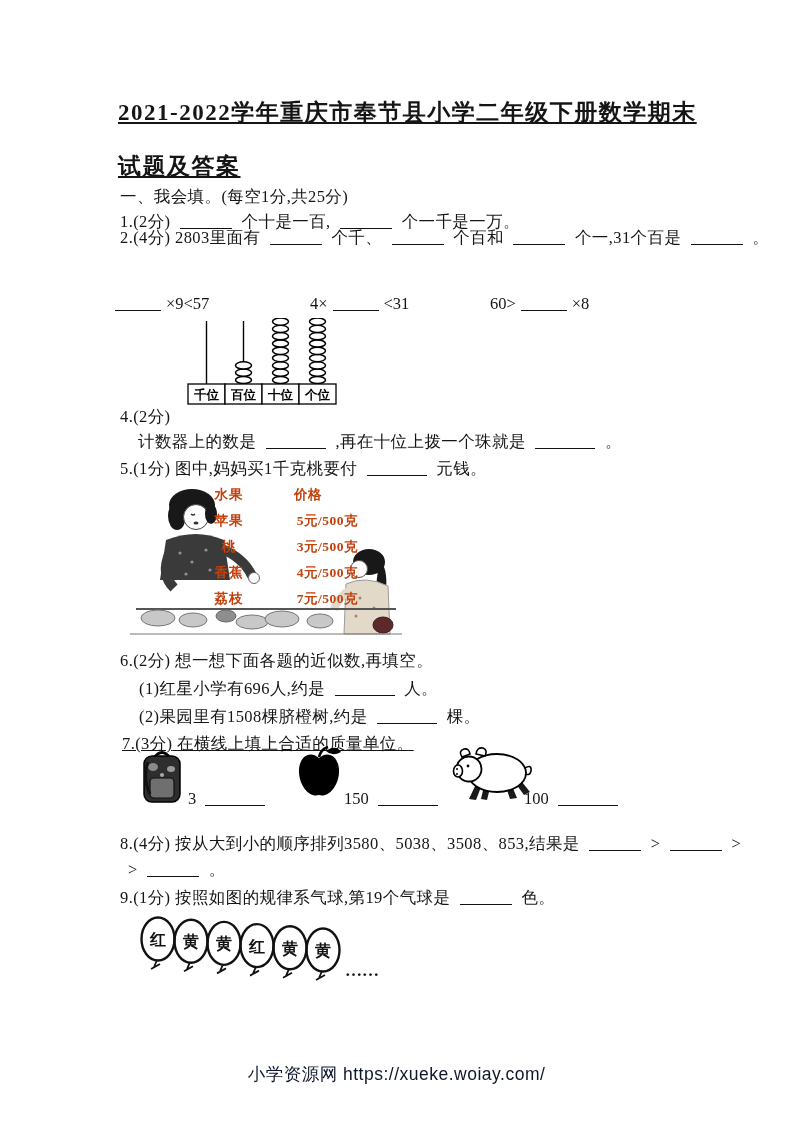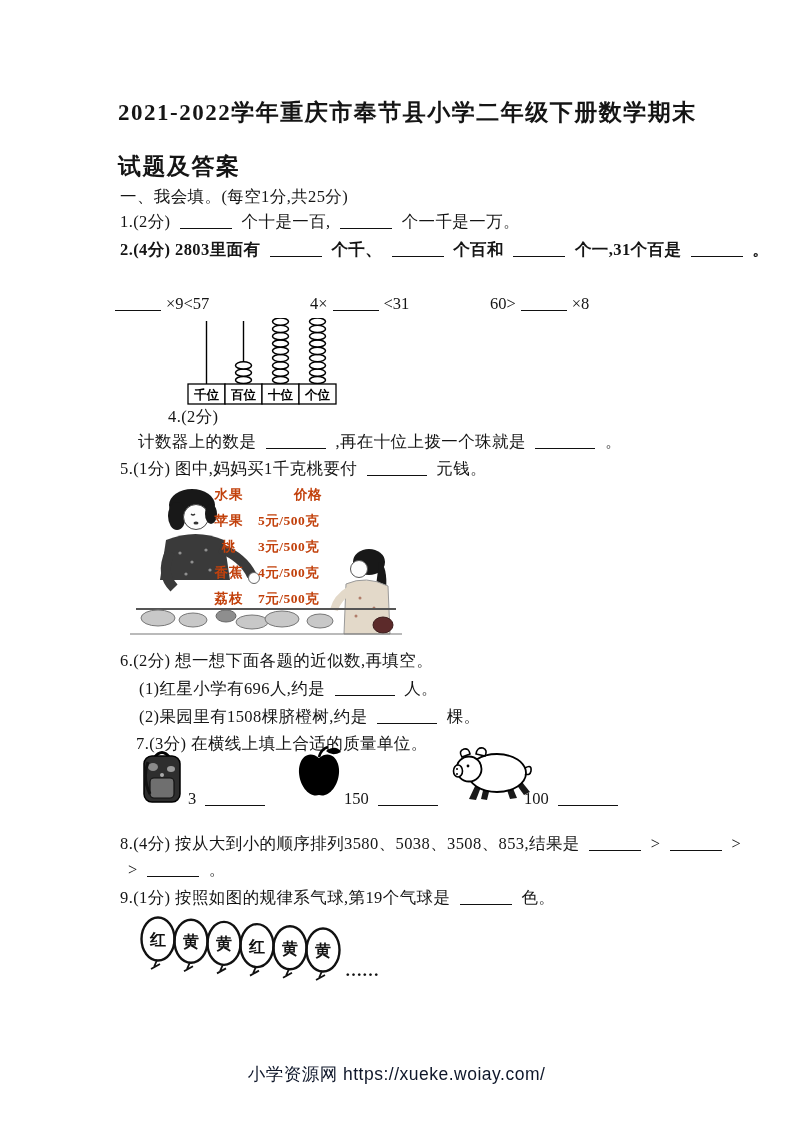--- a/index.html
+++ b/index.html
@@ -1,32 +1,32 @@
 <!DOCTYPE html>
 <html><head>
 <meta charset="utf-8">
 <style>
   html,body{margin:0;padding:0;background:#fff;}
   .page{position:relative;width:793px;height:1122px;background:#ffffff;overflow:hidden;
         font-family:"Liberation Serif","DejaVu Serif",serif;color:#151515;}
   .abs{position:absolute;}
-  .title{font-size:23px;font-weight:bold;line-height:54px;letter-spacing:1.5px;}
+  .title{font-size:23px;font-weight:bold;line-height:54px;letter-spacing:1.5px;text-decoration:underline;}
   .qline{font-size:16.5px;letter-spacing:0.4px;white-space:nowrap;}
   .blank{display:inline-block;width:52px;height:14px;border-bottom:1.6px solid #111;
          margin:0 5px;vertical-align:-2px;}
   .blank.w60{width:60px;}
   .blank.w46{width:46px;}
   .seg{position:absolute;top:0;font-size:16.5px;white-space:nowrap;}
   .scene{width:272px;height:160px;}
   .scene svg{position:absolute;left:0;top:0;}
   .price-board{position:absolute;left:70px;top:4px;width:158px;font-weight:bold;
                font-size:13.5px;line-height:26px;color:#c2410c;}
   .price-row{display:flex;align-items:baseline;}
   .price-fruit{width:58px;text-align:center;letter-spacing:1px;}
-  .price-val{flex:1;text-align:left;letter-spacing:0.5px;}
+  .price-val{flex:1;text-align:right;letter-spacing:0.5px;}
   .q7num{font-size:16.5px;white-space:nowrap;}
   .footer{width:100%;text-align:center;font-family:"Liberation Sans","DejaVu Sans",sans-serif;
           font-size:17.5px;color:#0f172a;letter-spacing:0.5px;}
 </style>
 </head>
 <body>
 
 <div class="page">
 
   <div class="abs title" style="left:118px;top:86px;width:588px;">2021-2022学年重庆市奉节县小学二年级下册数学期末试题及答案</div>
@@ -34,21 +34,21 @@
   <div class="abs qline" style="left:120px;top:186px;">一、我会填。(每空1分,共25分)</div>
 
   <div class="abs qline" style="left:120px;top:211px;">
     <span>1.(2分)</span>
     <span class="blank"></span>
     <span>个十是一百,</span>
     <span class="blank"></span>
     <span>个一千是一万。</span>
   </div>
 
-  <div class="abs qline" style="left:120px;top:239px;font-weight:bold;">
+  <div class="abs qline" style="left:120px;top:227px;">
     <span>2.(4分)</span>
     <span>2803里面有</span>
     <span class="blank"></span>
     <span>个千、</span>
     <span class="blank"></span>
     <span>个百和</span>
     <span class="blank"></span>
     <span>个一,31个百是</span>
     <span class="blank"></span>
     <span>。</span>
@@ -95,21 +95,21 @@
       <ellipse cx="131.5" cy="40.1" rx="8" ry="3.6" fill="#fff" stroke="#000" stroke-width="1.5"></ellipse>
       <ellipse cx="131.5" cy="32.8" rx="8" ry="3.6" fill="#fff" stroke="#000" stroke-width="1.5"></ellipse>
       <ellipse cx="131.5" cy="25.5" rx="8" ry="3.6" fill="#fff" stroke="#000" stroke-width="1.5"></ellipse>
       <ellipse cx="131.5" cy="18.200000000000003" rx="8" ry="3.6" fill="#fff" stroke="#000" stroke-width="1.5"></ellipse>
       <ellipse cx="131.5" cy="10.899999999999999" rx="8" ry="3.6" fill="#fff" stroke="#000" stroke-width="1.5"></ellipse>
       <ellipse cx="131.5" cy="3.6000000000000014" rx="8" ry="3.6" fill="#fff" stroke="#000" stroke-width="1.5"></ellipse>
       <rect x="113" y="66" width="37" height="20" fill="#fff" stroke="#000" stroke-width="1.3"></rect>
       <text x="131.5" y="81" text-anchor="middle" font-size="12.5" font-weight="bold" fill="#000">个位</text>
     </svg>
 
-  <div class="abs qline" style="left:120px;top:406px;margin-left:48px;">
+  <div class="abs qline" style="left:120px;top:406px;">
     <span>4.(2分)</span>
   </div>
   <div class="abs qline" style="left:138px;top:431px;text-align:center;">
     <span>计数器上的数是</span>
     <span class="blank w60"></span>
     <span>,再在十位上拨一个珠就是</span>
     <span class="blank w60"></span>
     <span>。</span>
   </div>
 
@@ -197,21 +197,21 @@
     <span>(1)红星小学有696人,约是</span>
     <span class="blank w60"></span>
     <span>人。</span>
   </div>
   <div class="abs qline" style="left:139px;top:706px;">
     <span>(2)果园里有1508棵脐橙树,约是</span>
     <span class="blank w60"></span>
     <span>棵。</span>
   </div>
 
-  <div class="abs qline" style="left:136px;top:733px;">
+  <div class="abs qline" style="left:122px;top:733px;text-decoration:underline;">
     <span>7.(3分)</span>
     <span>在横线上填上合适的质量单位。</span>
   </div>
 
   <svg class="abs" style="left:138px;top:744px;" width="48" height="60" viewBox="0 0 48 60">
     <path d="M16 14 q8 -11 16 0" stroke="#000" stroke-width="3" fill="none"></path>
     <rect x="6" y="12" width="36" height="46" rx="8" fill="#2e2e2e" stroke="#000" stroke-width="1.5"></rect>
     <ellipse cx="15" cy="23" rx="5" ry="4" fill="#8a8a8a"></ellipse>
     <ellipse cx="33" cy="25" rx="4" ry="3" fill="#9a9a9a"></ellipse>
     <rect x="12" y="34" width="24" height="20" rx="4" fill="#6f6f6f" stroke="#111" stroke-width="1.2"></rect>

